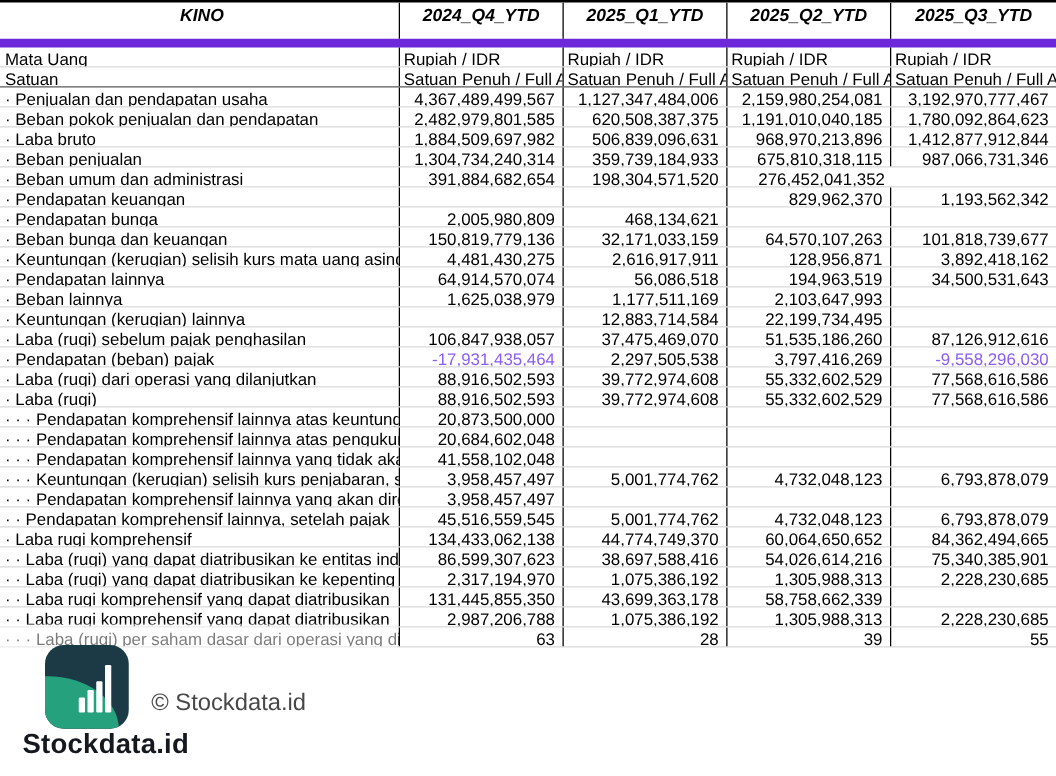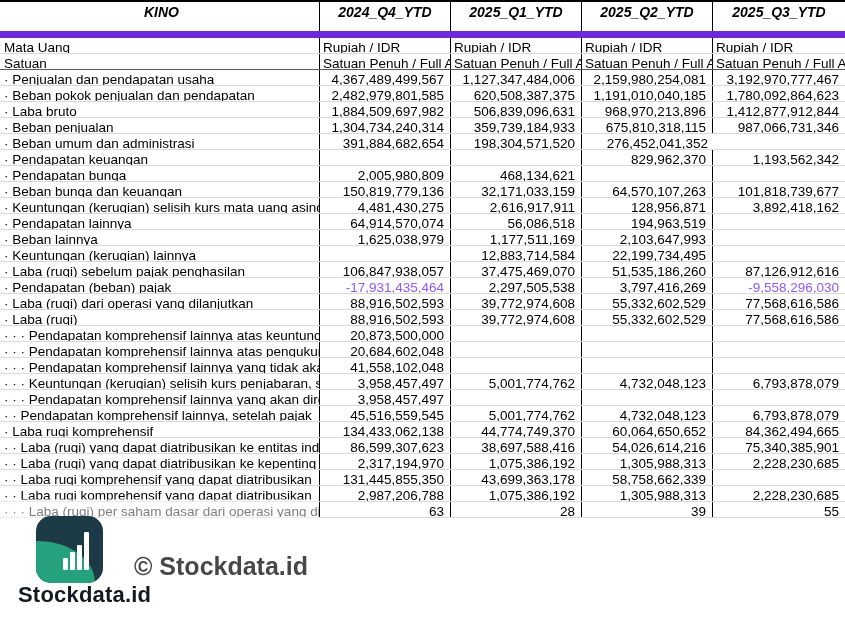--- a/index.html
+++ b/index.html
@@ -27,21 +27,21 @@
     border-radius:15px; background:#12333e; overflow:hidden; opacity:0.96; }
   .logo-green { position:absolute; left:0; bottom:0; width:88%; height:62%;
     background:#1d9e78; border-top-right-radius:100% 105%; }
   .logo-bar { position:absolute; bottom:13px; width:5px; background:#fff; border-radius:1px; }
   .b1 { left:27px; height:12px; }
   .b2 { left:34px; height:18px; }
   .b3 { left:41px; height:25px; }
   .b4 { left:48px; height:38px; }
   .wm-brand { position:absolute; left:18px; top:580px; font-size:22px; font-weight:bold;
     color:#15191e; letter-spacing:0.2px; }
-  .wm-copy { position:absolute; left:134px; top:550px; font-size:25px; font-weight:bold;
+  .wm-copy { position:absolute; left:121px; top:550px; font-size:19px; font-weight:normal;
     color:rgba(45,45,45,0.88); }
 </style>
 </head>
 <body>
 
 <div class="sheet">
 
   <div class="row header-row">
     <div class="cell label-cell corner-cell">KINO</div>
     <div class="cell dcol qhead">2024_Q4_YTD</div>
@@ -127,20 +127,21 @@
         <div class="cell dcol num-cell">4,481,430,275</div>
         <div class="cell dcol num-cell">2,616,917,911</div>
         <div class="cell dcol num-cell">128,956,871</div>
         <div class="cell dcol num-cell last">3,892,418,162</div>
       </div>
       <div class="row body-row">
         <div class="cell label-cell">· Pendapatan lainnya</div>
         <div class="cell dcol num-cell">64,914,570,074</div>
         <div class="cell dcol num-cell">56,086,518</div>
         <div class="cell dcol num-cell">194,963,519</div>
+        <div class="cell dcol num-cell last">34,500,531,643</div>
       </div>
       <div class="row body-row">
         <div class="cell label-cell">· Beban lainnya</div>
         <div class="cell dcol num-cell">1,625,038,979</div>
         <div class="cell dcol num-cell">1,177,511,169</div>
         <div class="cell dcol num-cell">2,103,647,993</div>
         <div class="cell dcol num-cell last"></div>
       </div>
       <div class="row body-row">
         <div class="cell label-cell">· Keuntungan (kerugian) lainnya</div>

